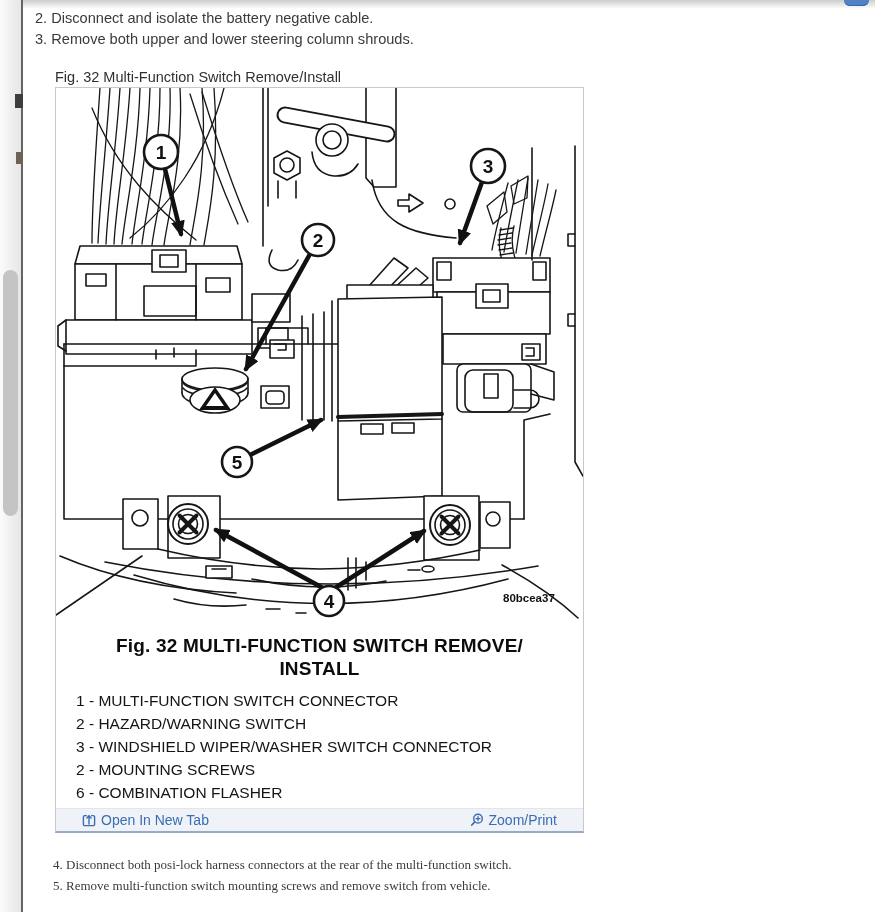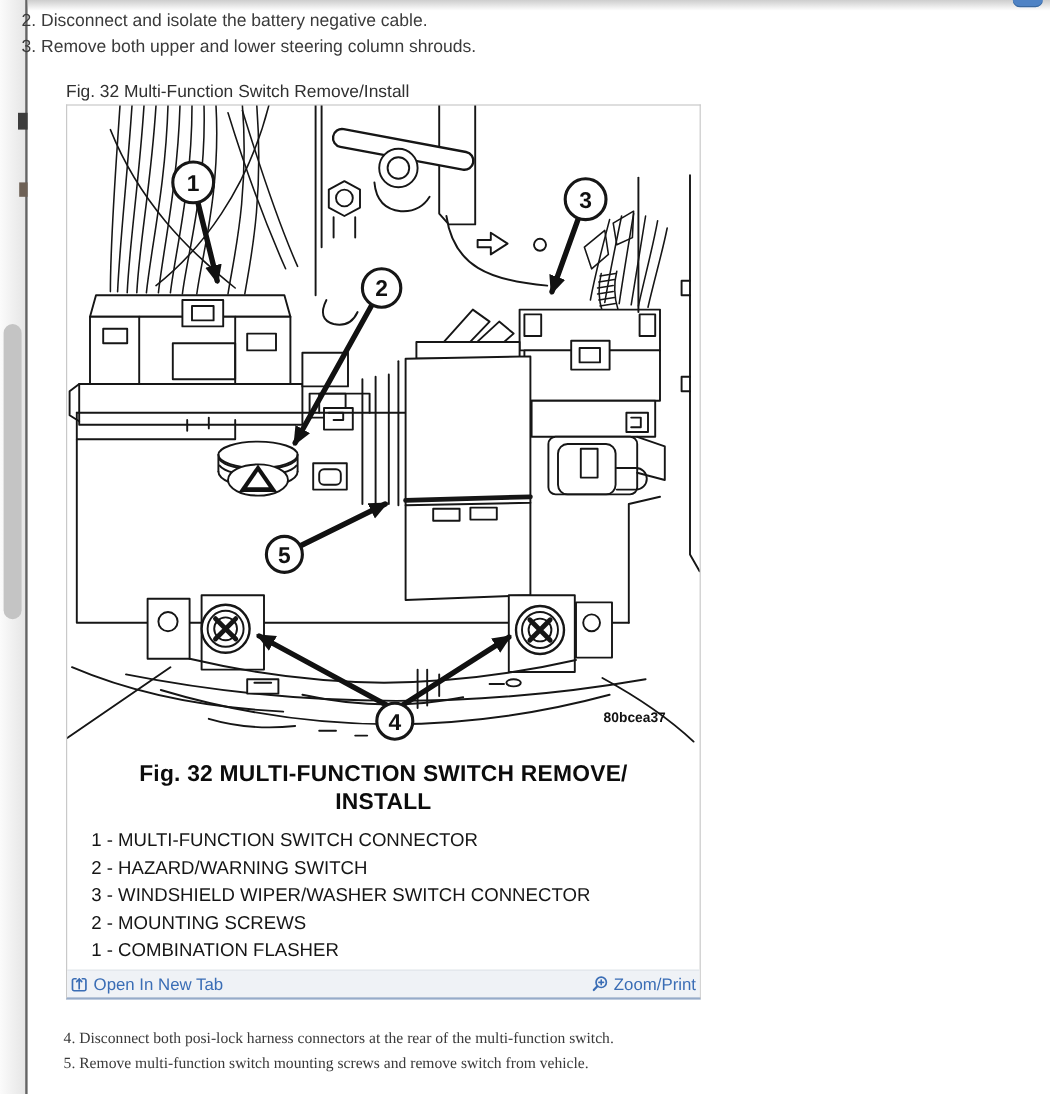--- a/index.html
+++ b/index.html
@@ -15,32 +15,32 @@
     background:#c4c4c4; border-radius:8px; }
   .divider { position:absolute; left:21px; top:0; width:2px; height:912px; background:#646464; }
   .mark1 { position:absolute; left:15px; top:94px; width:8px; height:14px; background:#3d3d3d; }
   .mark2 { position:absolute; left:16px; top:152px; width:7px; height:12px; background:#6e6156; }
   
   .top-shade { position:absolute; left:23px; top:0; width:852px; height:9px;
     background:linear-gradient(#cdcdcd, rgba(255,255,255,0)); }
   .pill { position:absolute; left:844px; top:0; width:25px; height:6px;
     background:#4f83c5; border-radius:0 0 9px 9px; box-shadow:inset 0 -1px 0 #39689f; }
 
-  .steps-top { position:absolute; left:18px; top:8px; font-size:14.6px; color:#3a3a3a; line-height:20.6px; }
+  .steps-top { position:absolute; left:35px; top:8px; font-size:14.6px; color:#3a3a3a; line-height:20.6px; }
   .steps-top p, .steps-bottom p { margin:0; }
   .fig-label { position:absolute; left:55px; top:69px; font-size:14.5px; color:#303030; }
 
   .figure { position:absolute; left:55px; top:87px; width:527px; background:#fff;
     border:1px solid #c9c9c9; border-bottom:2px solid #96abc9; }
   svg.diagram { display:block; width:527px; height:541px; }
   .caption { text-align:center; font-size:19px; font-weight:bold; 
     line-height:23px; margin-top:5px; color:#0c0c0c; letter-spacing:.2px; }
   .legend { margin:9px 0 2px 20px; font-size:15.5px; line-height:23px; color:#151515; }
   .fbar { height:22px; background:#eff2f6; display:flex; justify-content:space-between;
-    align-items:center; padding:0 3px; margin-top:4px; border-top:1px solid #e2e5ea; }
+    align-items:center; padding:0 26px; margin-top:4px; border-top:1px solid #e2e5ea; }
   .link { color:#3a6db5; font-size:14px; display:flex; align-items:center; gap:5px;
     text-decoration:none; cursor:pointer; }
   .link svg { display:block; }
 
   .steps-bottom { position:absolute; left:53px; top:855px; font-size:13px; color:#3a3a3a; line-height:20.6px;font-family:Liberation Serif, serif; }
 </style>
 </head>
 <body>
 
 <div class="gutter">
@@ -273,21 +273,21 @@
   <div class="caption">
     <div>Fig. 32 MULTI-FUNCTION SWITCH REMOVE/</div>
     <div>INSTALL</div>
   </div>
 
   <div class="legend">
     <div>1 - MULTI-FUNCTION SWITCH CONNECTOR</div>
     <div>2 - HAZARD/WARNING SWITCH</div>
     <div>3 - WINDSHIELD WIPER/WASHER SWITCH CONNECTOR</div>
     <div>2 - MOUNTING SCREWS</div>
-    <div>1 - COMBINATION FLASHER</div>
+    <div>6 - COMBINATION FLASHER</div>
   </div>
 
   <div class="fbar">
     <a class="link">
       <svg width="14" height="14" viewBox="0 0 16 16">
         <path d="M5,3 H3.2 A1.6,1.6 0 0 0 1.6,4.6 V12.8 A1.6,1.6 0 0 0 3.2,14.4 H12.8 A1.6,1.6 0 0 0 14.4,12.8 V4.6 A1.6,1.6 0 0 0 12.8,3 H11" fill="none" stroke="#3a6db5" stroke-width="1.6" stroke-linecap="round"></path>
         <path d="M8,12.5 V3.6 M8,3.2 L5.6,5.8 M8,3.2 L10.4,5.8" fill="none" stroke="#3a6db5" stroke-width="1.6" stroke-linecap="round" stroke-linejoin="round"></path>
       </svg>
       <span>Open In New Tab</span>
     </a>

